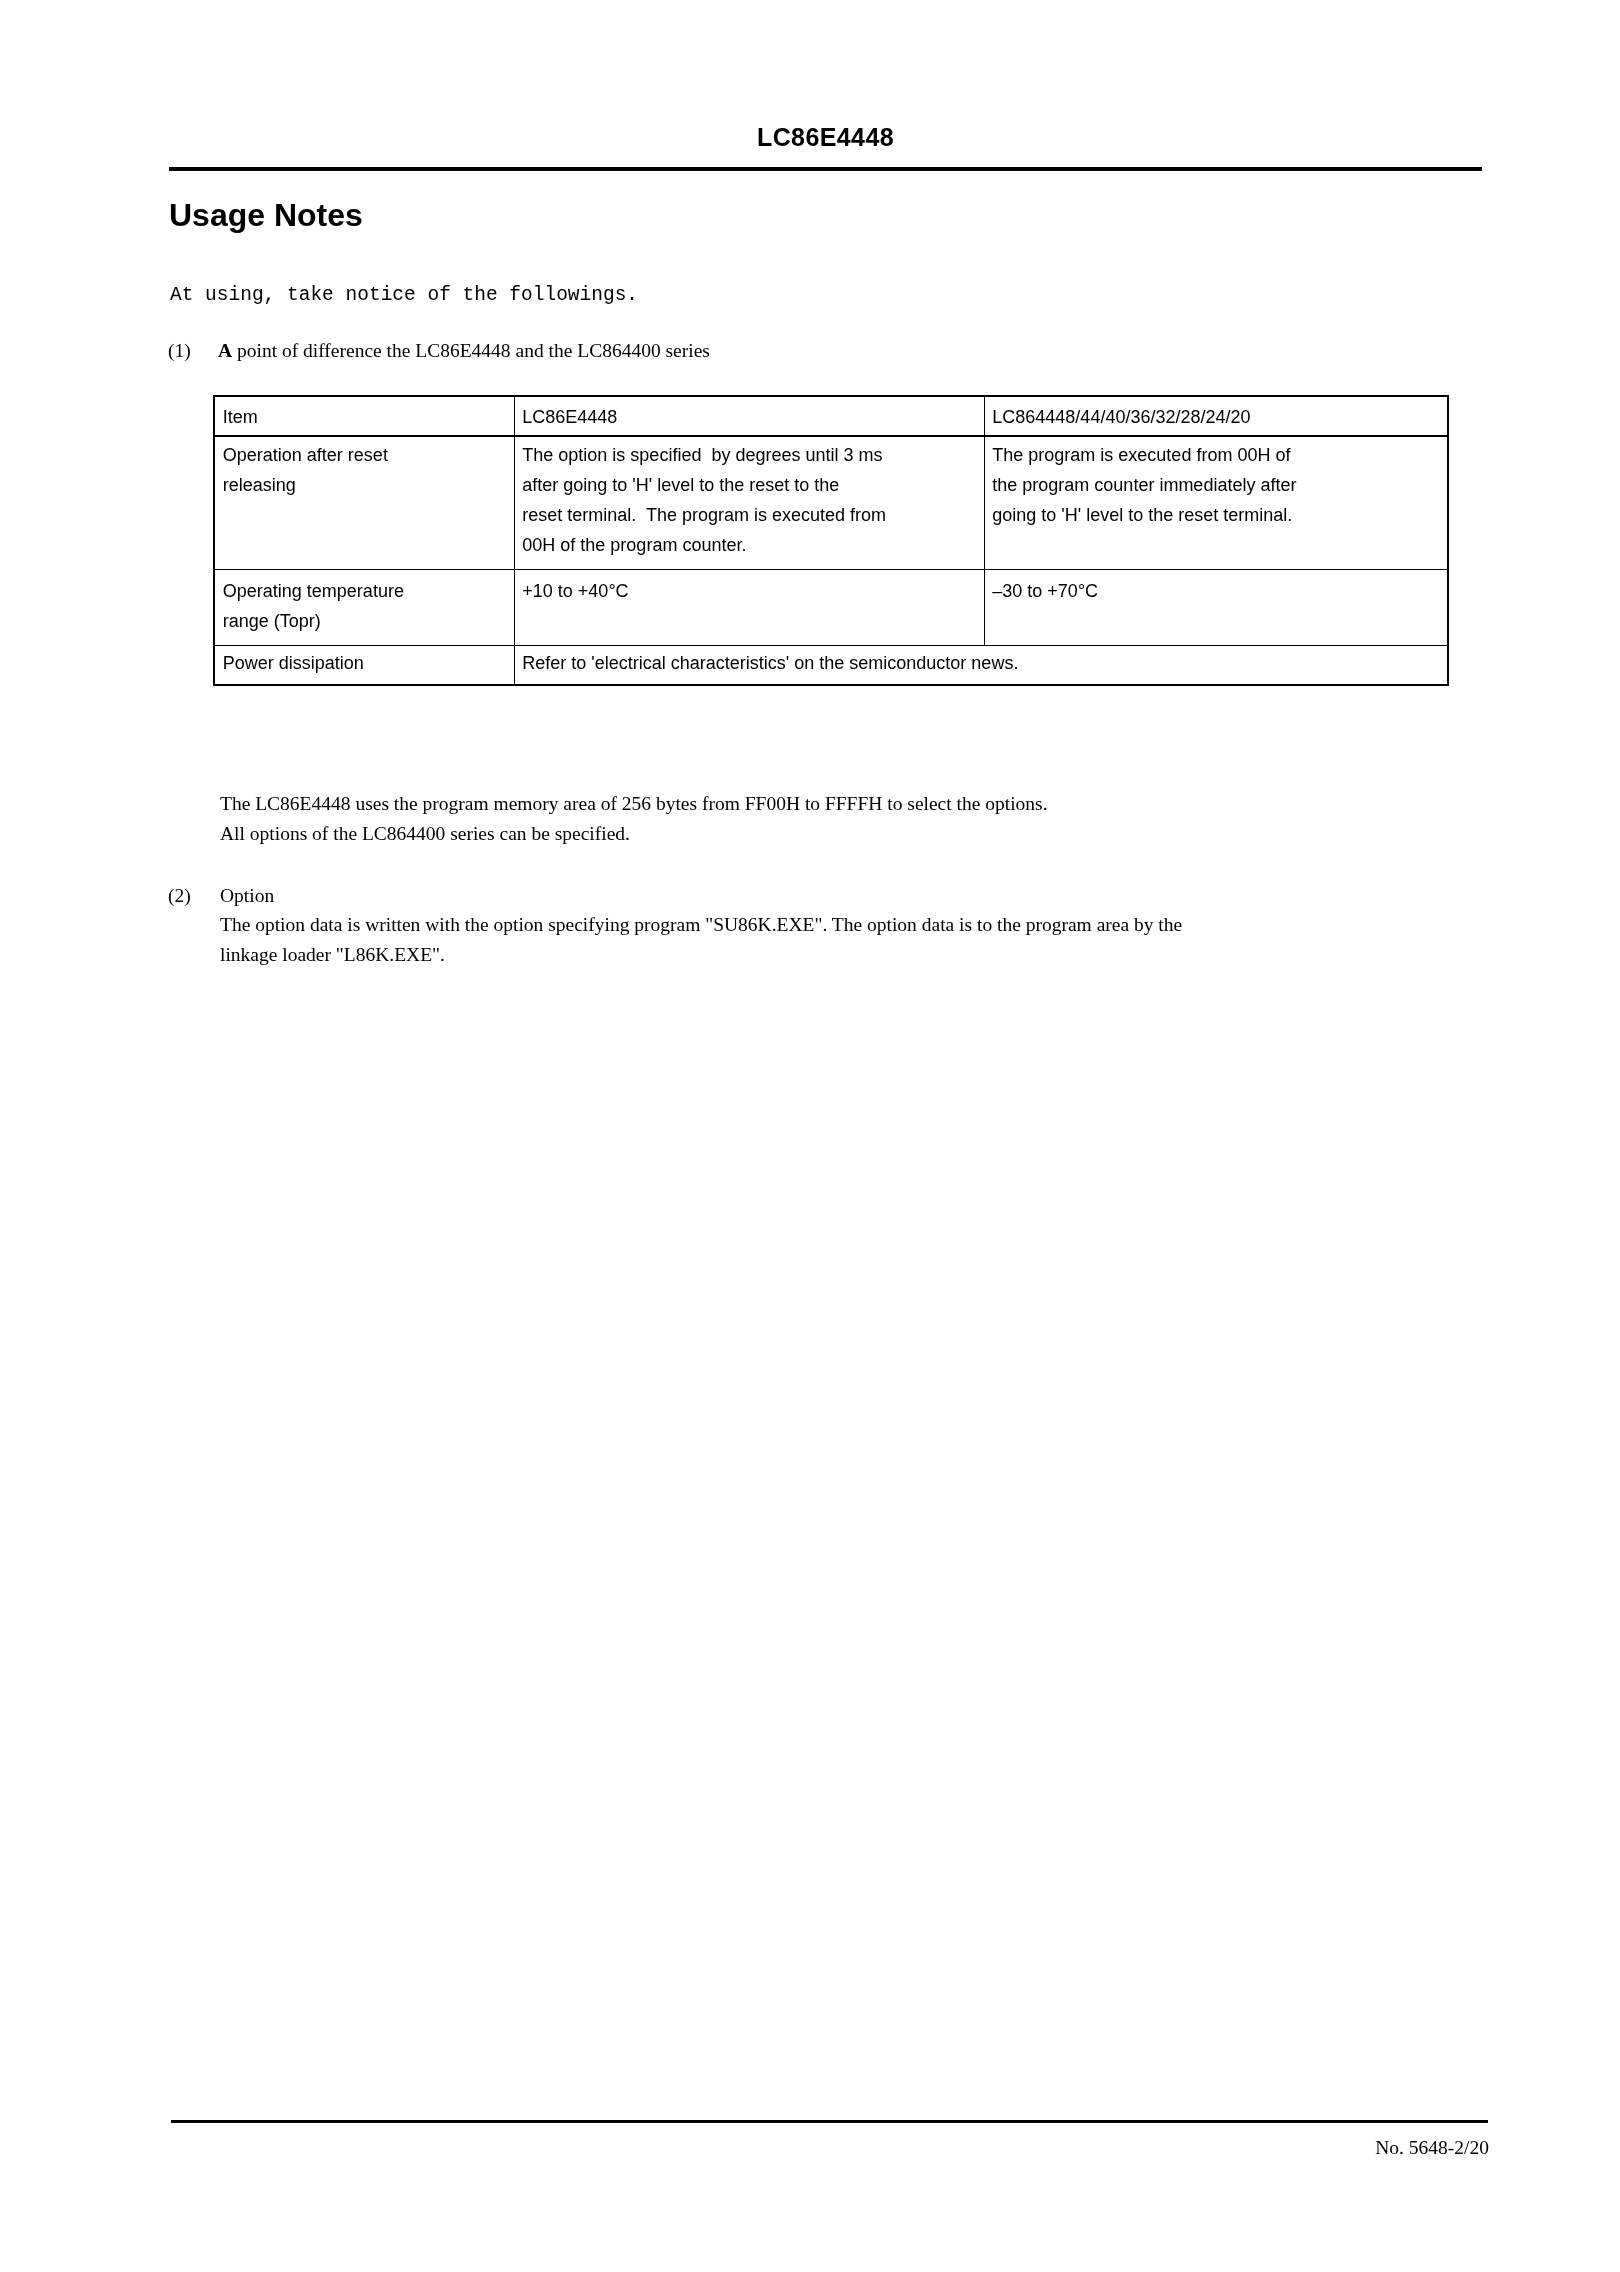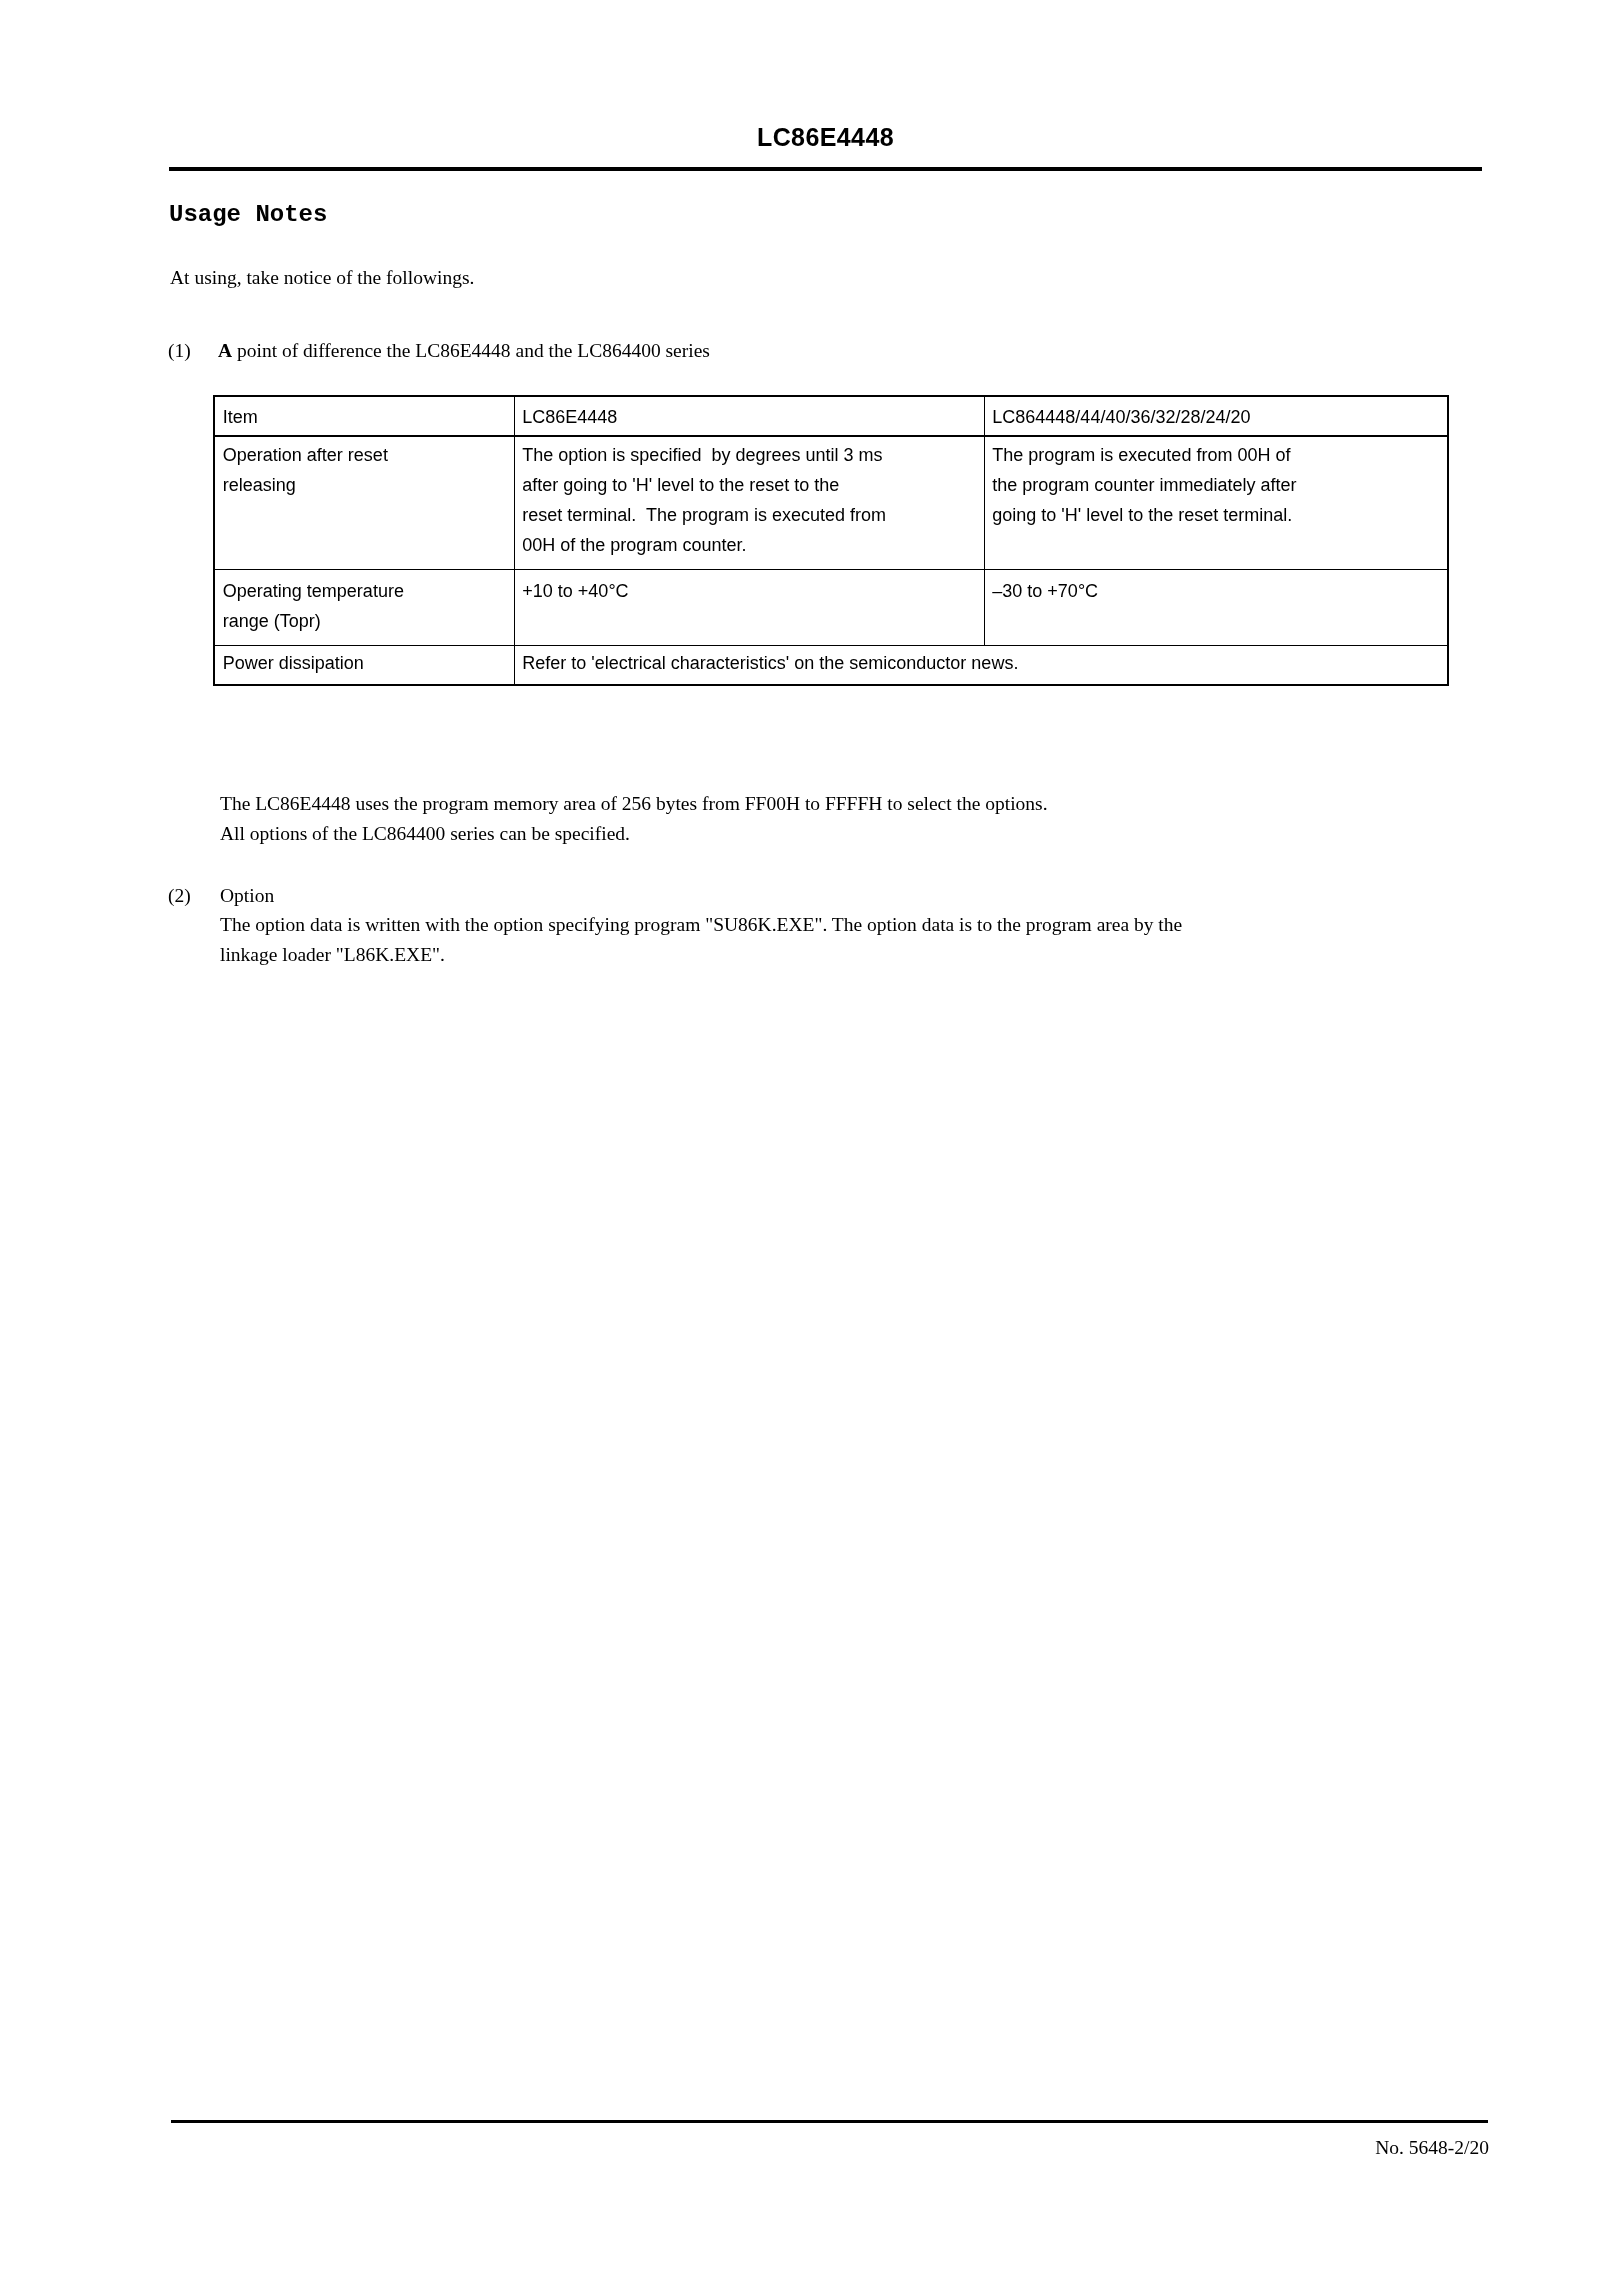--- a/index.html
+++ b/index.html
@@ -29,34 +29,34 @@
       letter-spacing: 0.4px;
     }
     .header-rule {
       left: 169px; width: 1313px;
       top: 167px; height: 3.9px;
       background: #000;
     }
     .section-heading {
       left: 169px;
       top: 200px;
-      font-family: Liberation Mono, monospace;
+      font-family: Liberation Sans, sans-serif;
       font-weight: bold;
-      font-size: 24px;
+      font-size: 32px;
       line-height: 30px;
     }
 
     
     .body-text {
       font-family: "Liberation Serif", serif;
       font-size: 19.5px;
       line-height: 30px;
       white-space: nowrap;
     }
-    .intro { left: 170px; top: 263px; }
+    .intro { left: 170px; top: 280px; font-family: Liberation Mono, monospace; }
     .item-num { left: 168px; }
     .item-text { left: 218px; }
     .item1 { top: 336px; }
     .first-bold { font-weight: bold; }
 
     
     .spec-table {
       left: 213px; top: 395px;
       width: 1234px;
       border-collapse: collapse;

